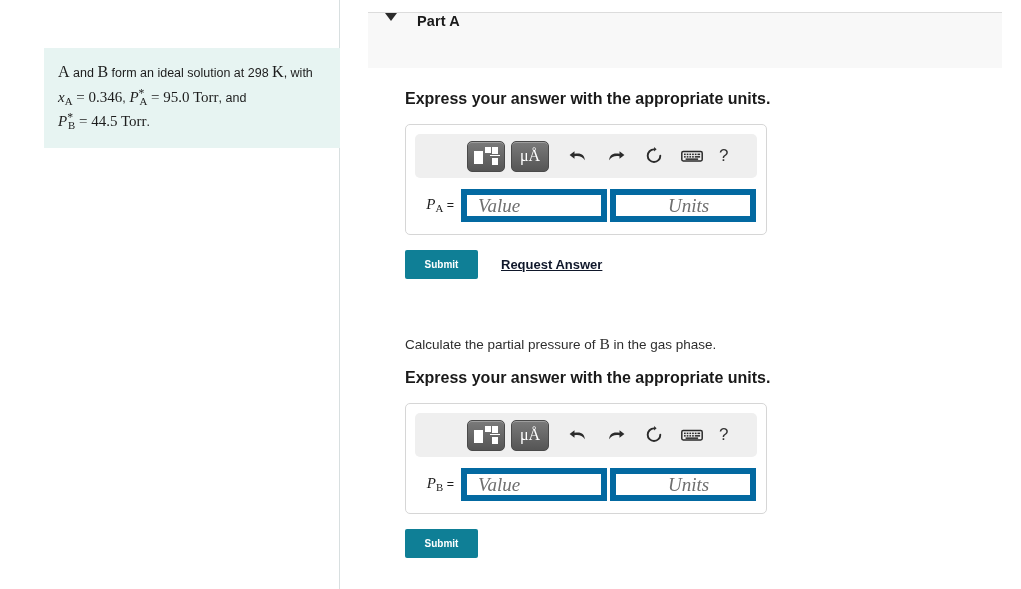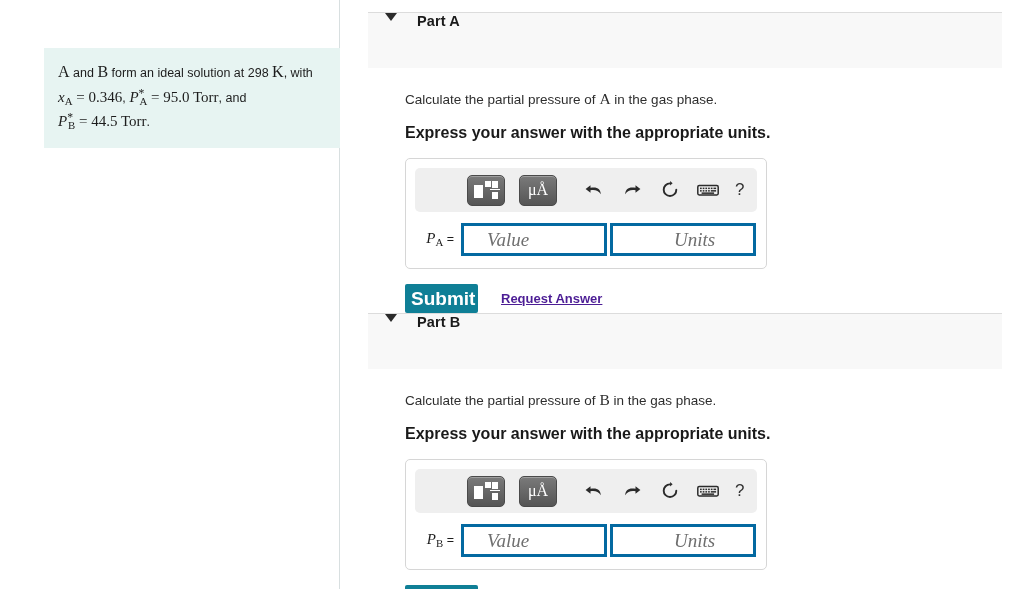--- a/index.html
+++ b/index.html
@@ -157,21 +157,21 @@
     width: 38px;
     height: 31px;
     border-radius: 5px;
     background: linear-gradient(#7a7a7a, #555555);
     border: 1px solid #4a4a4a;
     box-shadow: inset 0 1px 0 rgba(255,255,255,0.28);
     display: flex;
     align-items: center;
     justify-content: center;
     cursor: pointer;
-    margin-right: 14px;
+    margin-right: 6px;
     box-sizing: border-box;
   }
 
   
   .tmpl-icon {
     position: relative;
     width: 24px;
     height: 19px;
   }
   .tmpl-icon i {
@@ -221,58 +221,58 @@
     font-size: 15px;
     color: #1c1c1c;
     white-space: nowrap;
     width: 46px;
     text-align: right;
     padding-right: 7px;
     box-sizing: border-box;
   }
   .field {
     height: 33px;
-    border: 3px solid #0369a1;
-    background: #ffffff;
-    box-sizing: border-box;
-    display: flex;
-    align-items: center;
-    padding-left: 23px;
+    border: 6px solid #0369a1;
+    background: #ffffff;
+    box-sizing: border-box;
+    display: flex;
+    align-items: center;
+    padding-left: 11px;
     cursor: text;
   }
   .field-value { width: 146px; }
   .field-units { width: 146px; margin-left: 3px; justify-content: center; }
   .placeholder {
     font-family: "Liberation Serif", serif;
     font-style: italic;
     font-size: 19px;
     color: #6f6f6f;
   }
 
   
   .submit-row {
     display: flex;
     align-items: center;
     margin-top: 15px;
   }
   .submit-btn {
     background: #0f7f96;
     color: #ffffff;
-    font-size: 19px;
+    font-size: 10px;
     font-weight: bold;
     border: none;
     border-radius: 2px;
     width: 73px;
     height: 29px;
     cursor: pointer;
     font-family: "Liberation Sans", sans-serif;
   }
   .request-link {
     margin-left: 23px;
-    color: #4c1d95;
+    color: #0f172a;
     font-size: 13px;
     font-weight: bold;
     text-decoration: underline;
     cursor: pointer;
   }
 </style>
 </head>
 <body>
 
 <div class="page">
@@ -299,25 +299,20 @@
 
     <div class="part-section" id="partA">
 
       <div class="part-header">
         <div class="caret-icon"></div>
         <div class="part-title">Part A</div>
       </div>
 
       <div class="part-body">
 
-        <div class="question-text">
-          <span>Calculate the partial pressure of</span>
-          <span class="mathup">A</span>
-          <span>in the gas phase.</span>
-        </div>
 
         <div class="instruction-text">Express your answer with the appropriate units.</div>
 
         <div class="answer-box">
 
           <div class="toolbar">
 
             <div class="tool-btn">
               <span class="tmpl-icon">
                 <i class="tmpl-big"></i>
@@ -391,24 +386,20 @@
         <div class="submit-row">
           <button class="submit-btn">Submit</button>
           <span class="request-link">Request Answer</span>
         </div>
 
       </div>
     </div>
 
     <div class="part-section" id="partB">
 
-      <div class="part-header">
-        <div class="caret-icon"></div>
-        <div class="part-title">Part B</div>
-      </div>
 
       <div class="part-body">
 
         <div class="question-text">
           <span>Calculate the partial pressure of</span>
           <span class="mathup">B</span>
           <span>in the gas phase.</span>
         </div>
 
         <div class="instruction-text">Express your answer with the appropriate units.</div>

